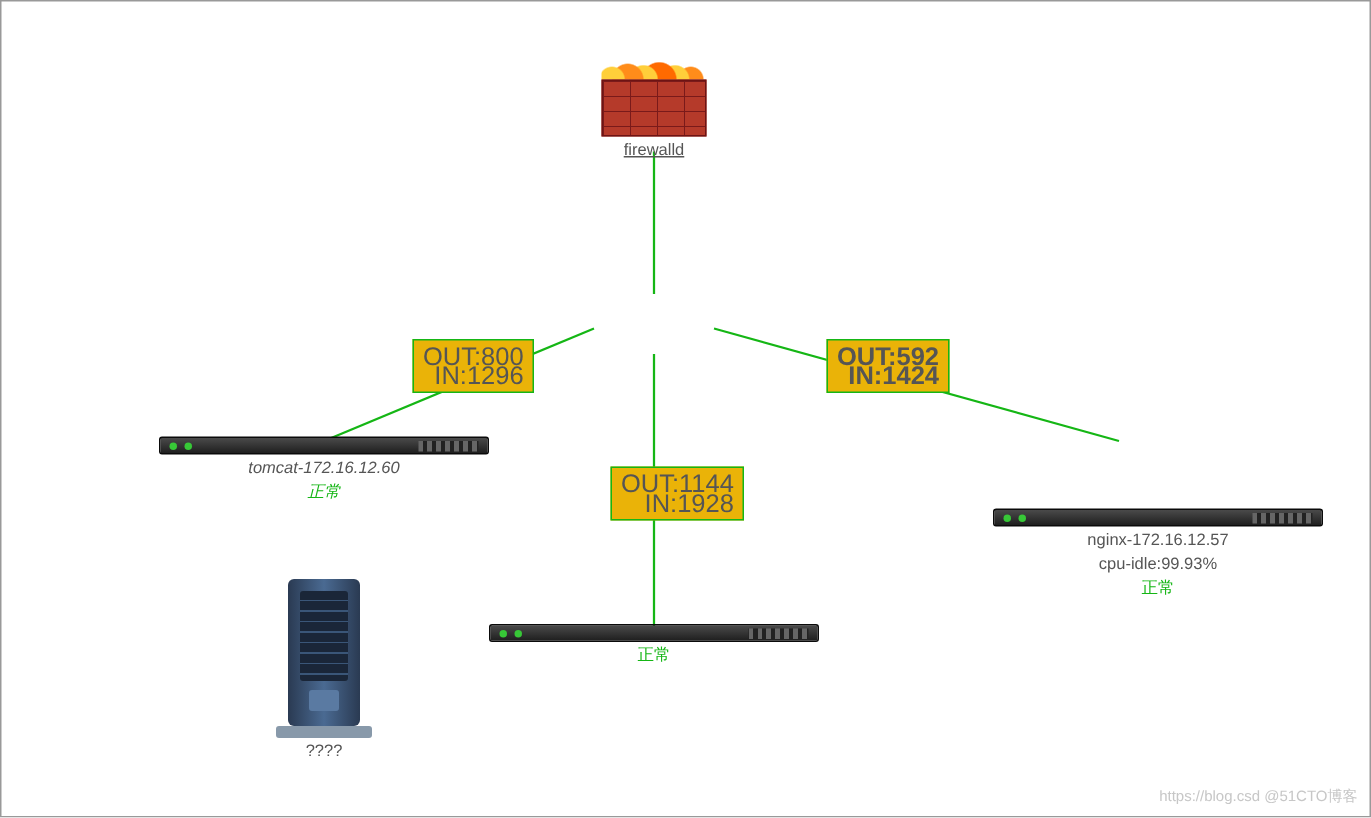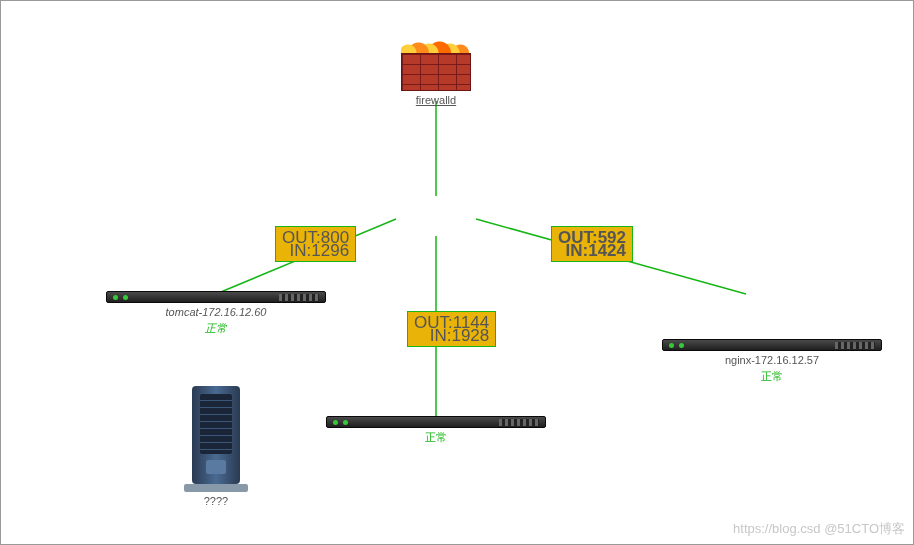--- a/index.html
+++ b/index.html
@@ -2,21 +2,21 @@
 <html><head>
 <meta charset="utf-8">
 <style>
   html, body { margin: 0; padding: 0; width: 914px; height: 545px; font-family: Arial, sans-serif; background: #fff; }
   .canvas { position: relative; width: 914px; height: 545px; border: 1px solid #999; box-sizing: border-box; overflow: hidden; }
   svg.links { position: absolute; top: 0; left: 0; width: 100%; height: 100%; pointer-events: none; }
   .node { position: absolute; text-align: center; font-size: 11px; color: #555; }
   .node-label { margin-top: 2px; line-height: 14px; }
   .status-ok { color: #15b615; }
   .link-label { position: absolute; border: 1px solid #15b615; background: #eab308; font-size: 17px; color: #555; padding: 4px 6px; text-align: right; line-height: 13px; }
-  .watermark { position: absolute; right: 8px; bottom: 6px; font-size: 13px; color: #c7c7c7; }
+  .watermark { position: absolute; right: 8px; bottom: 6px; font-size: 10px; color: #c7c7c7; }
 
   
   .fw-icon { width: 70px; height: 60px; margin: 0 auto; position: relative; }
   .fw-flames { width: 70px; height: 22px; background:
     radial-gradient(circle at 10% 100%, #ffcf3a 0 8px, transparent 9px),
     radial-gradient(circle at 25% 100%, #ff8c1a 0 10px, transparent 11px),
     radial-gradient(circle at 40% 100%, #ffcf3a 0 9px, transparent 10px),
     radial-gradient(circle at 55% 100%, #ff6a00 0 11px, transparent 12px),
     radial-gradient(circle at 70% 100%, #ffcf3a 0 9px, transparent 10px),
     radial-gradient(circle at 85% 100%, #ff8c1a 0 8px, transparent 9px);
@@ -81,20 +81,21 @@
 
   <div class="node" style="left:105px; top:290px; width:220px;font-style:italic;">
     <div class="rack1u"></div>
     <div class="node-label">tomcat-172.16.12.60</div>
     <div class="node-label status-ok">正常</div>
   </div>
 
   <div class="node" style="left:661px; top:290px; width:220px;margin-top:48px;">
     <div class="rack1u"></div>
     <div class="node-label">nginx-172.16.12.57</div>
+    <div class="node-label">cpu-idle:99.93%</div>
     <div class="node-label status-ok">正常</div>
   </div>
 
   <div class="node" style="left:325px; top:415px; width:220px;">
     <div class="rack1u"></div>
     <div class="node-label status-ok">正常</div>
   </div>
 
   <div class="node" style="left:175px; top:385px; width:80px;">
     <div class="tower"></div>

